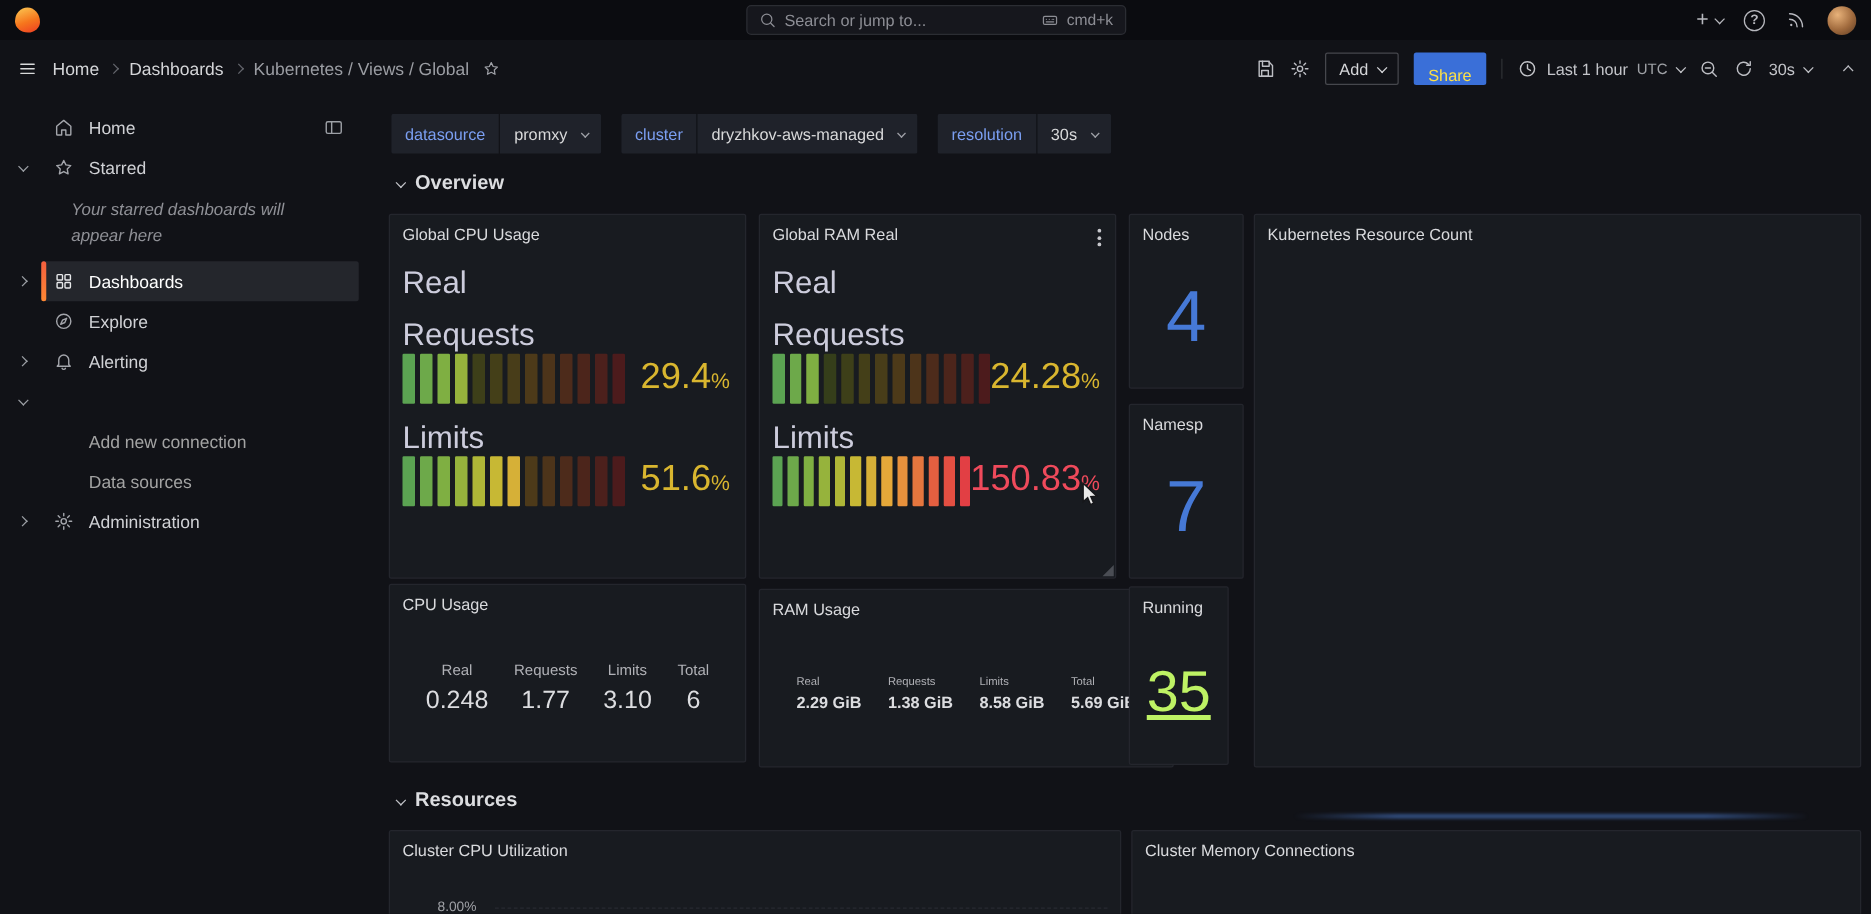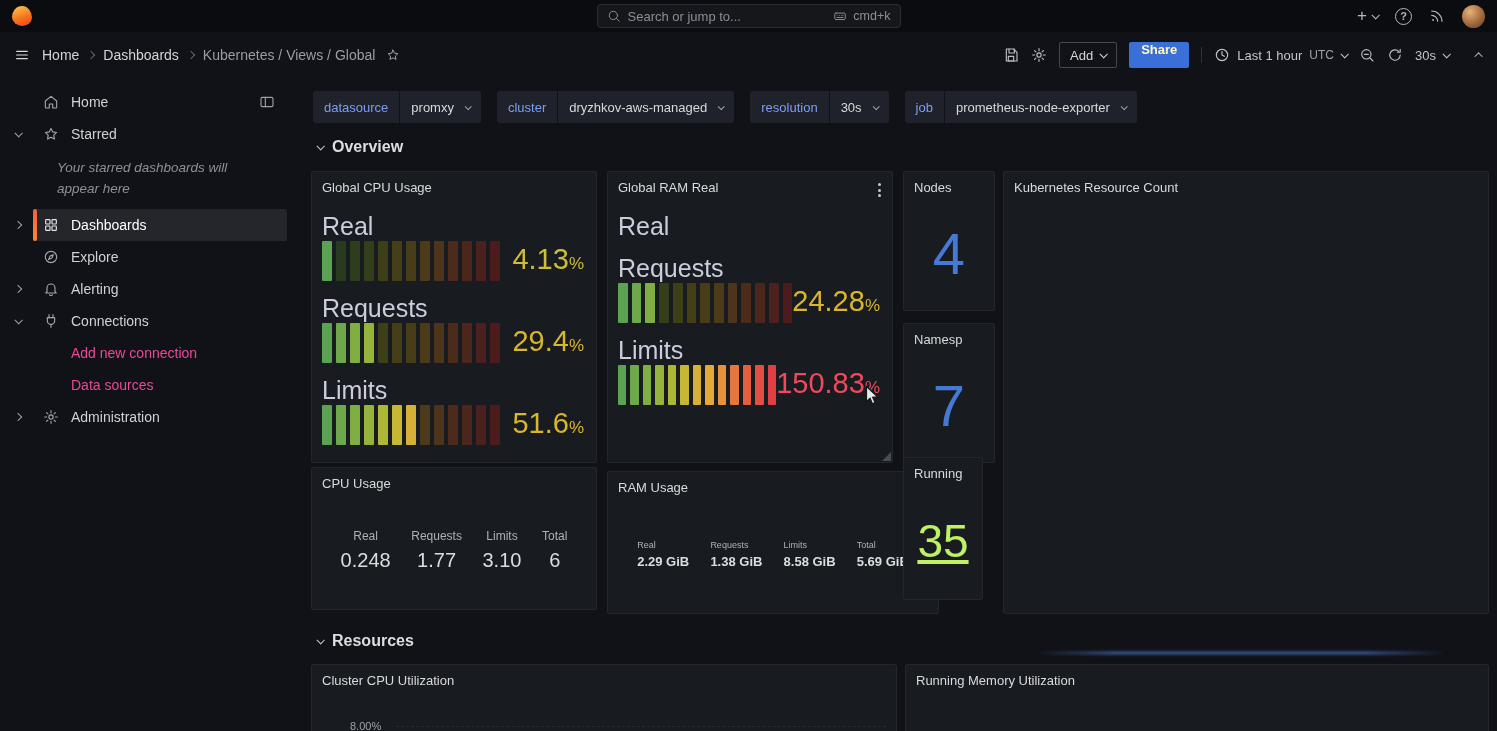--- a/index.html
+++ b/index.html
@@ -28,38 +28,38 @@
   
   .pageheader{position:absolute;top:32px;left:0;width:100%;height:46px;display:flex;align-items:center;padding:0 14px;gap:12px;z-index:15}
   .crumbs{display:flex;align-items:center;gap:9px;font-size:14px}
   .crumb-link{color:#d4d5d8}
   .crumb-current{color:#9b9da3}
   .crumb-sep{color:#63656c}
   .fav-star{color:#9fa1a7;margin-left:2px}
   .header-right{margin-left:auto;display:flex;align-items:center;gap:12px;color:#c3c4c9;font-size:13px}
   .icon-btn{display:flex;align-items:center;justify-content:center;color:#bdbec4}
   .btn-add{height:26px;padding:0 10px;border:1px solid #46474d;border-radius:2px;display:flex;align-items:center;gap:7px;color:#d5d6d9;background:transparent;font-size:13px}
-  .btn-share{height:26px;padding:0 12px;border:0;border-radius:2px;color:#fef9c3;font-size:13px;font-weight:700;display:flex;align-items:flex-start}
+  .btn-share{height:26px;padding:0 12px;border:0;border-radius:2px;color:#fde047;font-size:13px;font-weight:400;display:flex;align-items:flex-end}
   .divider{width:1px;height:16px;background:#2e3035}
   .tp{display:flex;align-items:center;gap:7px;font-weight:500}
   .tz{color:#9fa1a6;font-size:12px;font-weight:400}
   .kiosk{margin-left:16px;color:#bdbec4;display:flex;align-items:center}
 
   
   .sidebar{position:absolute;left:0;top:78px;width:291px;bottom:0;padding-top:8px;font-size:14px;z-index:10}
   .srow{display:flex;align-items:center;height:32px}
   .schev{width:30px;margin-left:3px;display:flex;justify-content:center;align-items:center;color:#9da0a6;flex:none}
   .sbody{flex:1;display:flex;align-items:center;gap:11px;height:32px;padding-left:9px;margin-right:4px;border-radius:2px;color:#d0d1d5;position:relative}
   .sicon{width:18px;height:18px;color:#a3a5ab;display:flex;align-items:center;justify-content:center;flex:none}
   .srow.selected .sbody{background:#24262c;color:#fff}
   .srow.selected .sbody .sicon{color:#e7e8ea}
   .srow.selected .sbody::before{content:"";position:absolute;left:0;top:0;bottom:0;width:4px;border-radius:2px;background:linear-gradient(#f55f3e,#ff8833)}
   .dock{margin-left:auto;margin-right:12px;color:#9da0a6}
   .hint{margin:7px 0 10px 57px;width:208px;font-style:italic;font-size:13.5px;line-height:21px;color:#8f9096}
-  .sub .slabel{color:#ec4899}
+  .sub .slabel{color:#a3a3a3}
 
   
   .main{position:absolute;left:291px;top:78px;right:0;bottom:0;overflow:hidden}
   .filters{position:absolute;left:22px;top:13px;display:flex;gap:16px;height:32px}
   .chip{display:flex;gap:1px;border-radius:2px;overflow:hidden}
   .chip .lab{background:#1f222a;color:#7b9ff2;display:flex;align-items:center;padding:0 11px;font-size:13px}
   .chip .val{background:#1f222a;color:#d8d9da;display:flex;align-items:center;gap:11px;padding:0 11px;font-size:13px}
   .chip .chev{color:#9fa1a7;width:5px;height:5px}
   .section{position:absolute;display:flex;align-items:center;gap:9px;font-size:16px;font-weight:700;color:#dcdde0}
   .section .chev{color:#c3c4c9}
@@ -284,30 +284,20 @@
           </svg>
       </span>
       <span class="slabel">Alerting</span>
     </span>
   </div>
 
   <div class="srow">
     <span class="schev">
         <span class="chev down"></span>
       </span>
-    <span class="sbody">
-      <span class="sicon">
-        <svg class="i" viewBox="0 0 24 24">
-            <path d="M9 2.5V7M15 2.5V7"></path>
-            <path d="M6.5 7h11v4.5a5.5 5.5 0 0 1-11 0z"></path>
-            <path d="M12 17v4.5"></path>
-          </svg>
-      </span>
-      <span class="slabel">Connections</span>
-    </span>
   </div>
 
   <div class="srow sub">
     <span class="schev"></span>
     <span class="sbody">
       <span class="sicon"></span>
       <span class="slabel">Add new connection</span>
     </span>
   </div>
 
@@ -352,57 +342,32 @@
         <span class="chev down"></span>
       </span>
     </div>
     <div class="chip">
       <span class="lab">resolution</span>
       <span class="val">
         <span>30s</span>
         <span class="chev down"></span>
       </span>
     </div>
-    <div class="chip">
-      <span class="lab">job</span>
-      <span class="val">
-        <span>prometheus-node-exporter</span>
-        <span class="chev down"></span>
-      </span>
-    </div>
   </div>
 
   <div class="section" style="left:26px;top:60px">
     <span class="chev down"></span>
     <span>Overview</span>
   </div>
 
   <section class="panel" style="left:20px;top:93px;width:286px;height:292px">
     <div class="panel-title">Global CPU Usage</div>
     <div class="gauges">
       <div class="gauge-group">
         <div class="gauge-label">Real</div>
-        <div class="gauge-row">
-          <div class="gauge-bar">
-              <div class="gcell" style="background: rgb(91, 163, 82);"></div>
-              <div class="gcell" style="background: rgb(41, 59, 30);"></div>
-              <div class="gcell" style="background: rgb(46, 61, 28);"></div>
-              <div class="gcell" style="background: rgb(53, 62, 26);"></div>
-              <div class="gcell" style="background: rgb(61, 63, 25);"></div>
-              <div class="gcell" style="background: rgb(68, 63, 24);"></div>
-              <div class="gcell" style="background: rgb(72, 61, 25);"></div>
-              <div class="gcell" style="background: rgb(77, 58, 25);"></div>
-              <div class="gcell" style="background: rgb(77, 52, 26);"></div>
-              <div class="gcell" style="background: rgb(77, 43, 27);"></div>
-              <div class="gcell" style="background: rgb(76, 37, 27);"></div>
-              <div class="gcell" style="background: rgb(76, 32, 28);"></div>
-              <div class="gcell" style="background: rgb(76, 27, 28);"></div>
-            </div>
-          <div class="gauge-value" style="color: rgb(205, 189, 56);"><span>4.13</span><span class="gauge-suffix">%</span></div>
-        </div>
       </div>
       <div class="gauge-group">
         <div class="gauge-label">Requests</div>
         <div class="gauge-row">
           <div class="gauge-bar">
               <div class="gcell" style="background: rgb(91, 163, 82);"></div>
               <div class="gcell" style="background: rgb(109, 169, 74);"></div>
               <div class="gcell" style="background: rgb(127, 175, 66);"></div>
               <div class="gcell" style="background: rgb(150, 179, 60);"></div>
               <div class="gcell" style="background: rgb(61, 63, 25);"></div>
@@ -550,38 +515,38 @@
         <div class="stat-label">Limits</div>
         <div class="stat-value">8.58 GiB</div>
       </div>
       <div class="stat-col">
         <div class="stat-label">Total</div>
         <div class="stat-value">5.69 GiB</div>
       </div>
     </div>
   </section>
 
-  <section class="panel stat-panel" style="left:612px;top:379px;width:80px;height:143px">
+  <section class="panel stat-panel" style="left:612px;top:391px;width:80px;height:143px">
     <div class="panel-title">Running</div>
     <div class="big-stat stat-lg" style="color: #bef264; text-decoration: underline;">35</div>
   </section>
 
   <div class="section" style="left:26px;top:554px">
     <span class="chev down"></span>
     <span>Resources</span>
   </div>
 
   <section class="panel" style="left:20px;top:586px;width:586px;height:160px">
     <div class="panel-title">Cluster CPU Utilization</div>
     <div class="axis-tick">8.00%</div>
     <div class="gridline"></div>
   </section>
 
   <section class="panel" style="left:614px;top:586px;width:584px;height:160px">
-    <div class="panel-title">Running Memory Utilization</div>
+    <div class="panel-title">Cluster Memory Connections</div>
   </section>
 </main>
 
 <div class="glow"></div>
 
 <div class="cursor">
   <svg width="15" height="21" viewBox="0 0 15 21">
       <path d="M1.5 1.5v15l3.6-3.2 2.3 5.4 2.6-1.1-2.3-5.3 4.8-.4z" fill="#e9e9e9" stroke="#16171a" stroke-width="1.2"></path>
     </svg>
 </div>

